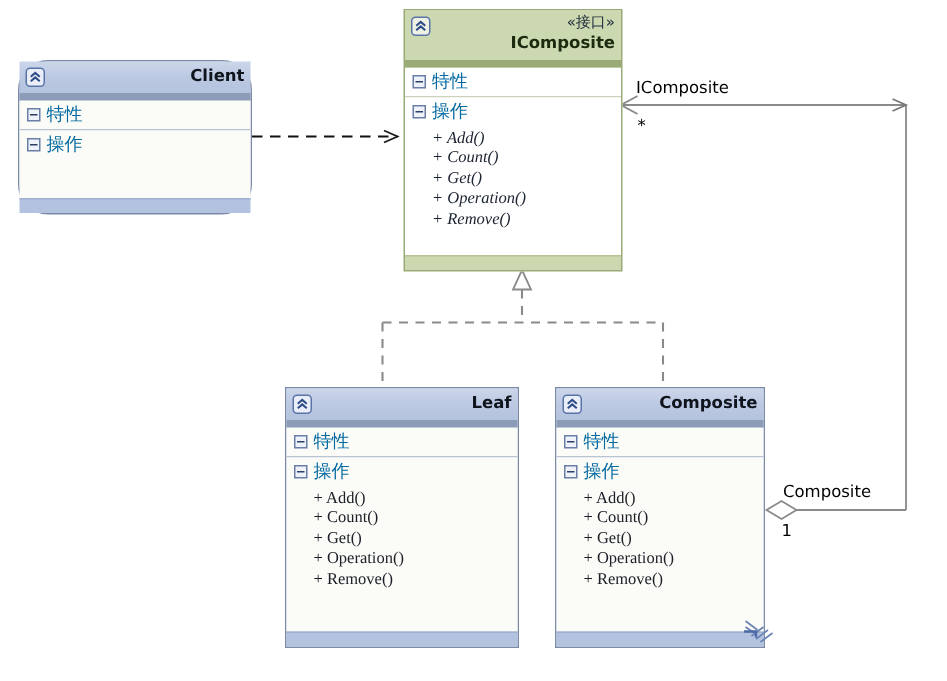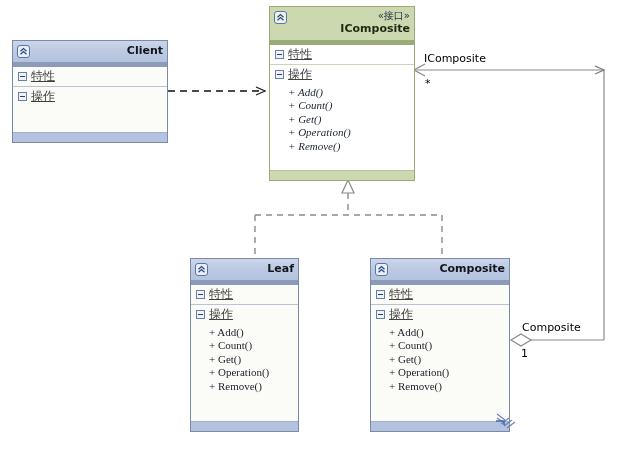--- a/index.html
+++ b/index.html
@@ -97,22 +97,21 @@
     gap: 4px;
     min-height: 17px;
   }
   .umlbox.green .comp {
     background: #ffffff;
     border-bottom-color: #ccd2bc;
   }
   .comp-label {
     font-size: 12px;
     line-height: 15px;
-    color: #404040;
-    text-decoration: underline;
+    color: #0369a1;
   }
   .tog {
     width: 9px; height: 9px;
     box-sizing: border-box;
     border: 1px solid #6b7fa6;
     background: #eef2fa;
     position: relative;
     flex: none;
   }
   .tog::after {
@@ -215,21 +214,21 @@
       <line x1="415" y1="70" x2="604" y2="70" marker-end="url(#openArrowL)" transform="translate(0,0)"></line>
     </g>
 
     <g>
       <path d="M425,64 L414,70 L425,76" fill="none" stroke="#8a8a8a" stroke-width="1.3"></path>
     </g>
 
     <polygon points="511,340 521,334 531,340 521,346" fill="#ffffff" stroke="#8a8a8a" stroke-width="1.2"></polygon>
   </svg>
 
-  <div class="umlbox blue" style="left:12px; top:40px; width:156px; height:103px;">
+  <div class="umlbox blue" style="left:12px; top:40px; width:156px; height:103px;border-radius:20px;">
     <div class="hdr">
       <span class="hdr-icon">
         <svg width="9" height="9" viewBox="0 0 9 9">
           <path d="M1.5,4.2 L4.5,1.6 L7.5,4.2" fill="none" stroke="#2b4a86" stroke-width="1.3"></path>
           <path d="M1.5,7.2 L4.5,4.6 L7.5,7.2" fill="none" stroke="#2b4a86" stroke-width="1.3"></path>
         </svg>
       </span>
       <div class="cname">Client</div>
     </div>
     <div class="comp">
@@ -266,21 +265,21 @@
     <div class="ops">
         <div class="op">+ Add()</div>
         <div class="op">+ Count()</div>
         <div class="op">+ Get()</div>
         <div class="op">+ Operation()</div>
         <div class="op">+ Remove()</div>
       </div>
     <div class="footer"></div>
   </div>
 
-  <div class="umlbox blue" style="left:190px; top:258px; width:109px; height:174px;">
+  <div class="umlbox blue" style="left:190px; top:258px; width:156px; height:174px;">
     <div class="hdr">
       <span class="hdr-icon">
         <svg width="9" height="9" viewBox="0 0 9 9">
           <path d="M1.5,4.2 L4.5,1.6 L7.5,4.2" fill="none" stroke="#2b4a86" stroke-width="1.3"></path>
           <path d="M1.5,7.2 L4.5,4.6 L7.5,7.2" fill="none" stroke="#2b4a86" stroke-width="1.3"></path>
         </svg>
       </span>
       <div class="cname">Leaf</div>
     </div>
     <div class="comp">

